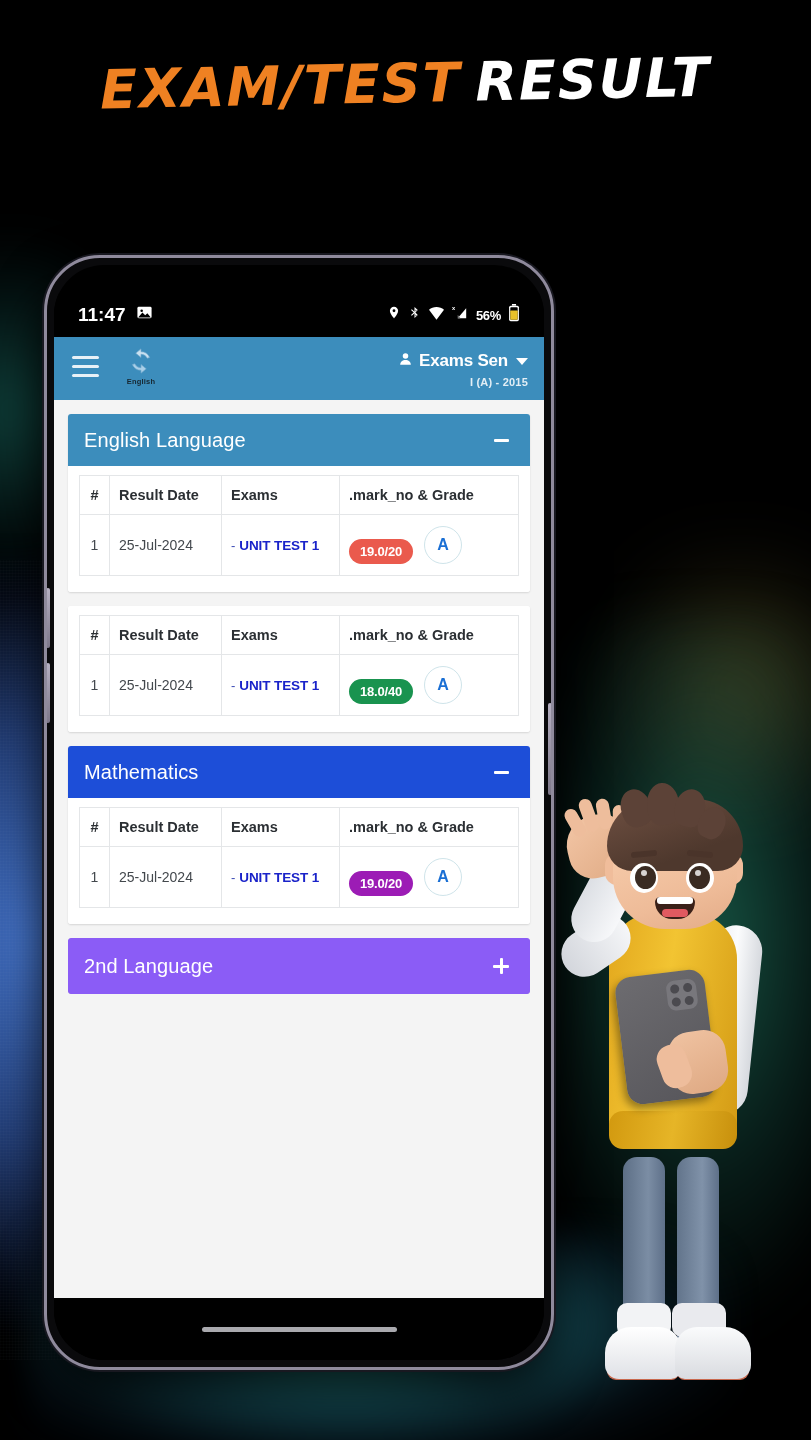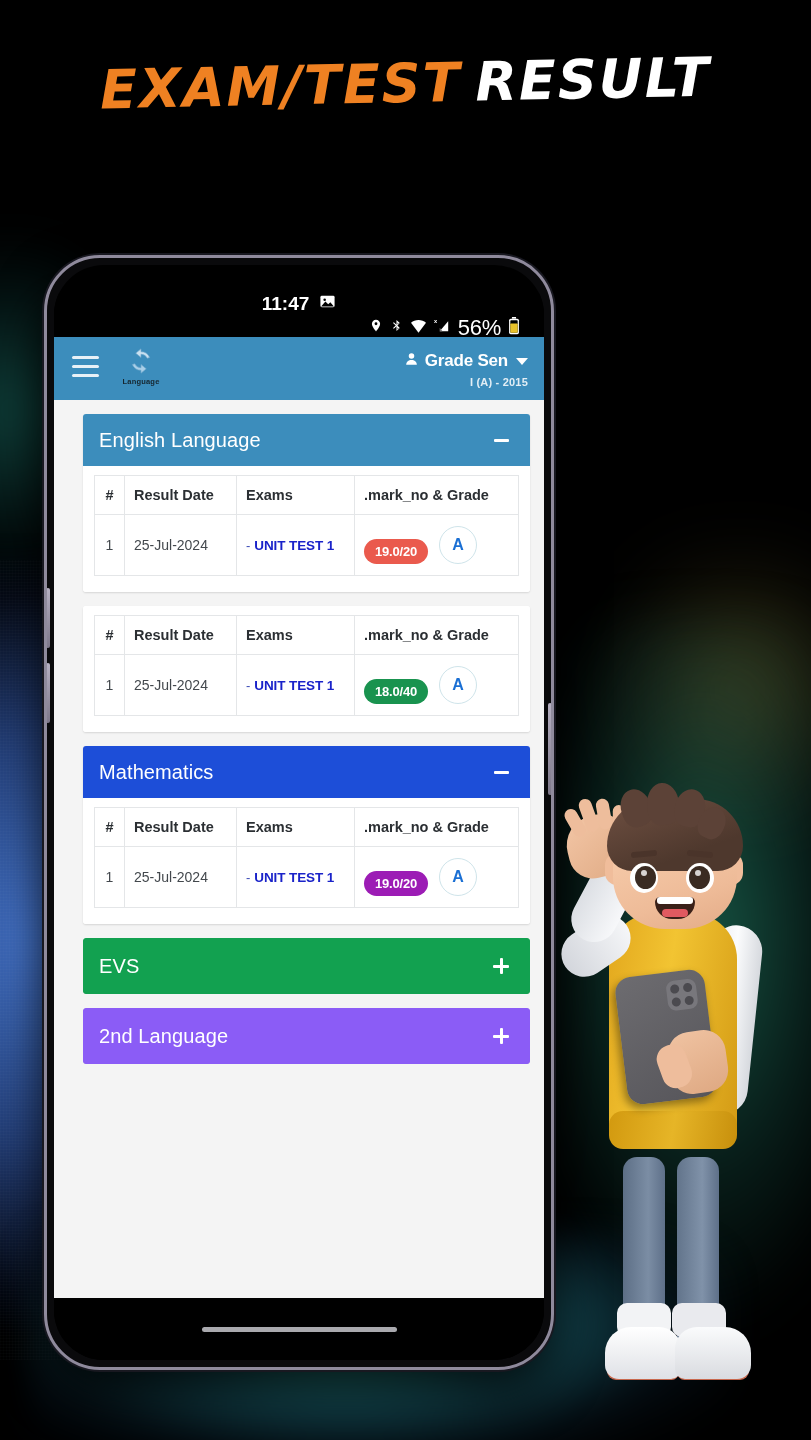--- a/index.html
+++ b/index.html
@@ -131,25 +131,24 @@
     left: 0; top: 28px;
     width: 100%;
     height: 44px;
     display: flex;
     align-items: center;
     padding: 0 24px;
     color: #fff;
     font-size: 19px;
     font-weight: 700;
     background: #000;
-    flex-direction: column;
   }
   .sb-left { display: flex; align-items: center; gap: 10px; }
   .sb-right { display: flex; align-items: center; gap: 7px; margin-left: auto; }
-  .sb-pct { font-size: 22px; font-weight: 400; letter-spacing: -.3px; }
+  .sb-pct { font-size: 13px; font-weight: 700; letter-spacing: -.3px; }
   .punchhole {
     position: absolute;
     left: 50%; top: 32px;
     transform: translateX(-50%);
     width: 120px; height: 26px;
     border-radius: 14px;
     background: #0c0c0e;
   }
   .cam-dot {
     position: absolute;
@@ -230,21 +229,21 @@
   }
   .user-class {
     color: #e2eef5;
     font-size: 11px;
     font-weight: 700;
     margin-top: 5px;
     letter-spacing: .2px;
   }
 
   .content {
-    padding: 14px 14px 18px 29px;
+    padding: 14px 14px 18px 14px;
     height: calc(100% - 63px);
     overflow: hidden;
   }
 
   
   .card {
     background: #fff;
     border-radius: 3px;
     margin-bottom: 14px;
     box-shadow: 0 1px 2px rgba(0,0,0,.13);
@@ -523,32 +522,32 @@
               <span></span>
           </div>
 
           <div class="refresh-btn">
             <span>
               <svg width="30" height="28" viewBox="0 0 24 24">
                 <path d="M12 4a8 8 0 0 1 7.4 5l-2.1.6A5.8 5.8 0 0 0 12 6.2V9L7.5 5.3 12 1.6V4z" fill="#c8e0f0" stroke="#6fa8cc" stroke-width=".6"></path>
                 <path d="M12 20a8 8 0 0 1-7.4-5l2.1-.6A5.8 5.8 0 0 0 12 17.8V15l4.5 3.7L12 22.4V20z" fill="#a9cfe8" stroke="#6fa8cc" stroke-width=".6"></path>
               </svg>
             </span>
-            <div class="refresh-lbl">Language</div>
+            <div class="refresh-lbl">English</div>
           </div>
 
           <div class="user-block">
             <div class="user-row">
               <span>
                 <svg width="15" height="16" viewBox="0 0 24 24">
                     <circle cx="12" cy="7" r="4.4" fill="#fff"></circle>
                     <path d="M3.5 21c0-4.7 3.8-7.5 8.5-7.5s8.5 2.8 8.5 7.5z" fill="#fff"></path>
                   </svg>
               </span>
-              <span class="user-name">Grade Sen</span>
+              <span class="user-name">Exams Sen</span>
               <span class="caret"></span>
             </div>
             <div class="user-class">I (A) - 2015</div>
           </div>
         </div>
 
         <div class="content" id="subject-list">
             <div class="card">
               <div class="card-head" style="background: rgb(60, 141, 188);">
                 <div class="card-title">English Language</div>
@@ -636,28 +635,20 @@
                           <span class="mark-badge" style="background: rgb(156, 28, 181);">19.0/20</span>
                           <span class="grade-circle">A</span>
                         </div>
                       </td>
                     </tr>
                   </tbody>
                 </table>
               </div>
             </div>
             <div class="card collapsed">
-              <div class="card-head" style="background: rgb(18, 161, 80);">
-                <div class="card-title">EVS</div>
-                <div class="toggle">
-                  <span class="plus"></span>
-                </div>
-              </div>
-            </div>
-            <div class="card collapsed">
               <div class="card-head" style="background: #8b5cf6;">
                 <div class="card-title">2nd Language</div>
                 <div class="toggle">
                   <span class="plus"></span>
                 </div>
               </div>
             </div>
           </div>
       </div>
 

